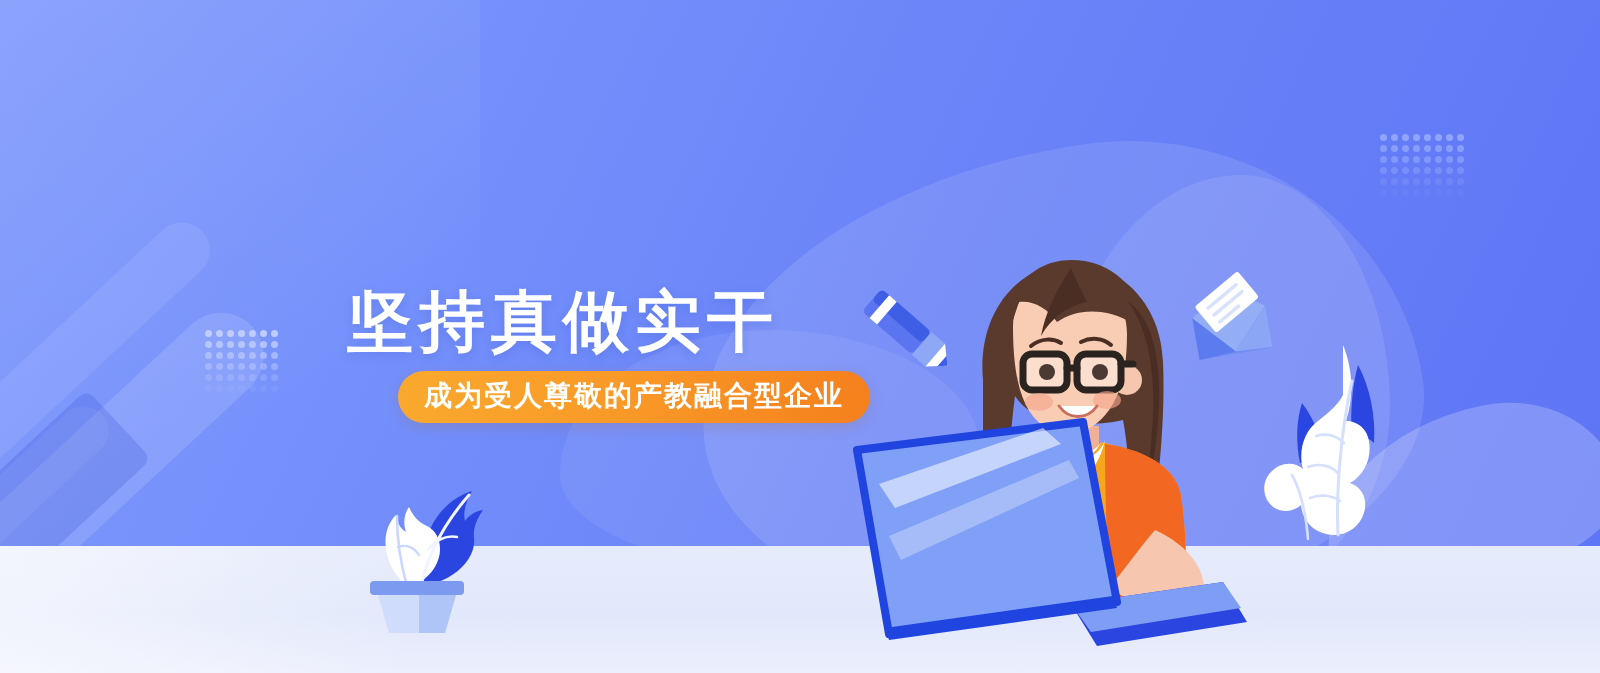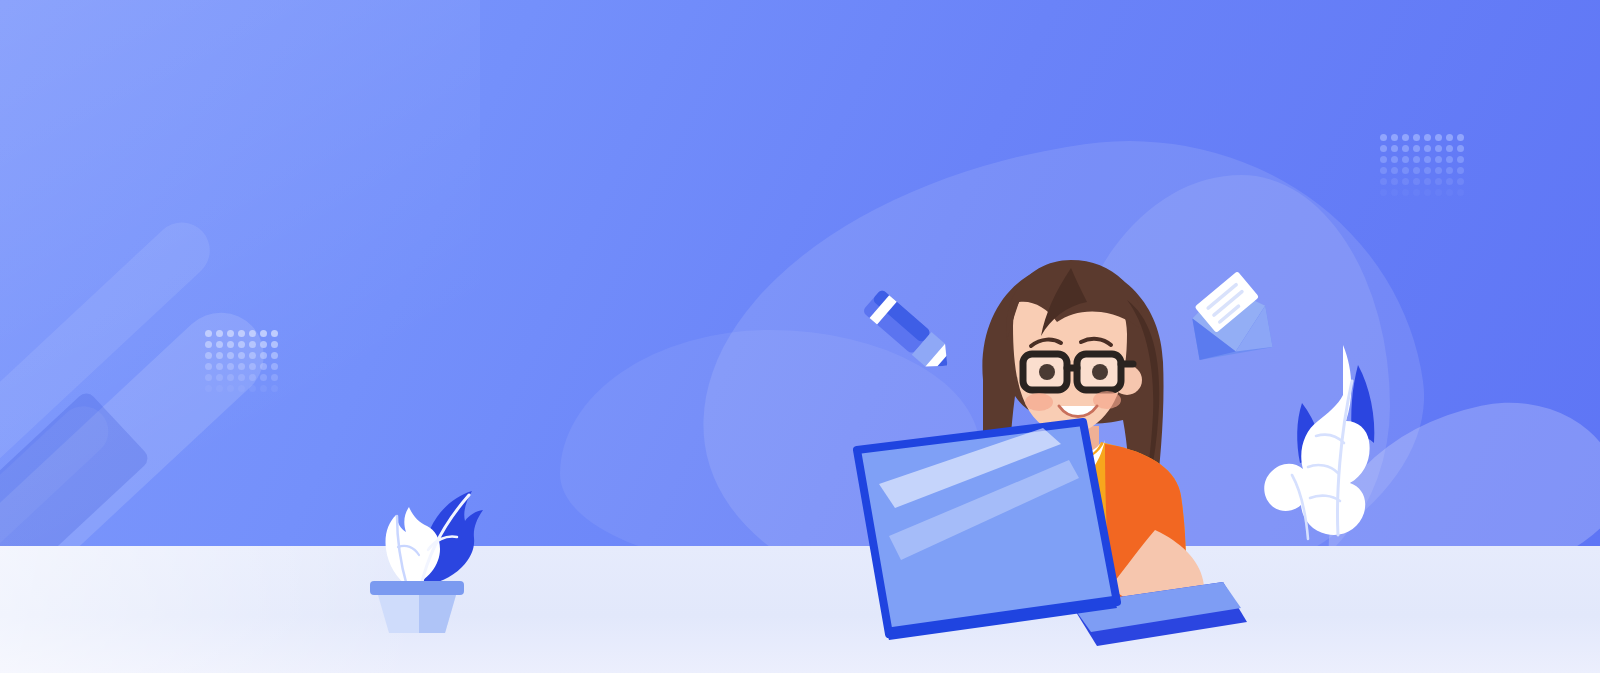--- a/index.html
+++ b/index.html
@@ -343,14 +343,18 @@
       <path d="M216 374 L368 352 L386 378 L236 402 Z" fill="#7E9DF4"></path>
 
       <path d="M2 220 L228 192 L262 372 L34 404 Z" fill="#7FA0F6"></path>
       <path d="M2 220 L228 192 L262 372 L34 404 Z" fill="none" stroke="#1F44E0" stroke-width="8" stroke-linejoin="round"></path>
       <path d="M24 254 L188 198 L206 214 L40 278 Z" fill="#FFFFFF" fill-opacity="0.55"></path>
       <path d="M34 306 L214 230 L224 248 L46 330 Z" fill="#FFFFFF" fill-opacity="0.30"></path>
       <path d="M30 398 L258 366 L262 378 L34 410 Z" fill="#1F44E0"></path>
     </svg>
   </div>
 
+  <div class="copy">
+    <h1 class="headline">坚持真做实干</h1>
+    <span class="pill">成为受人尊敬的产教融合型企业</span>
+  </div>
 
 </div>
 
 </body></html>

